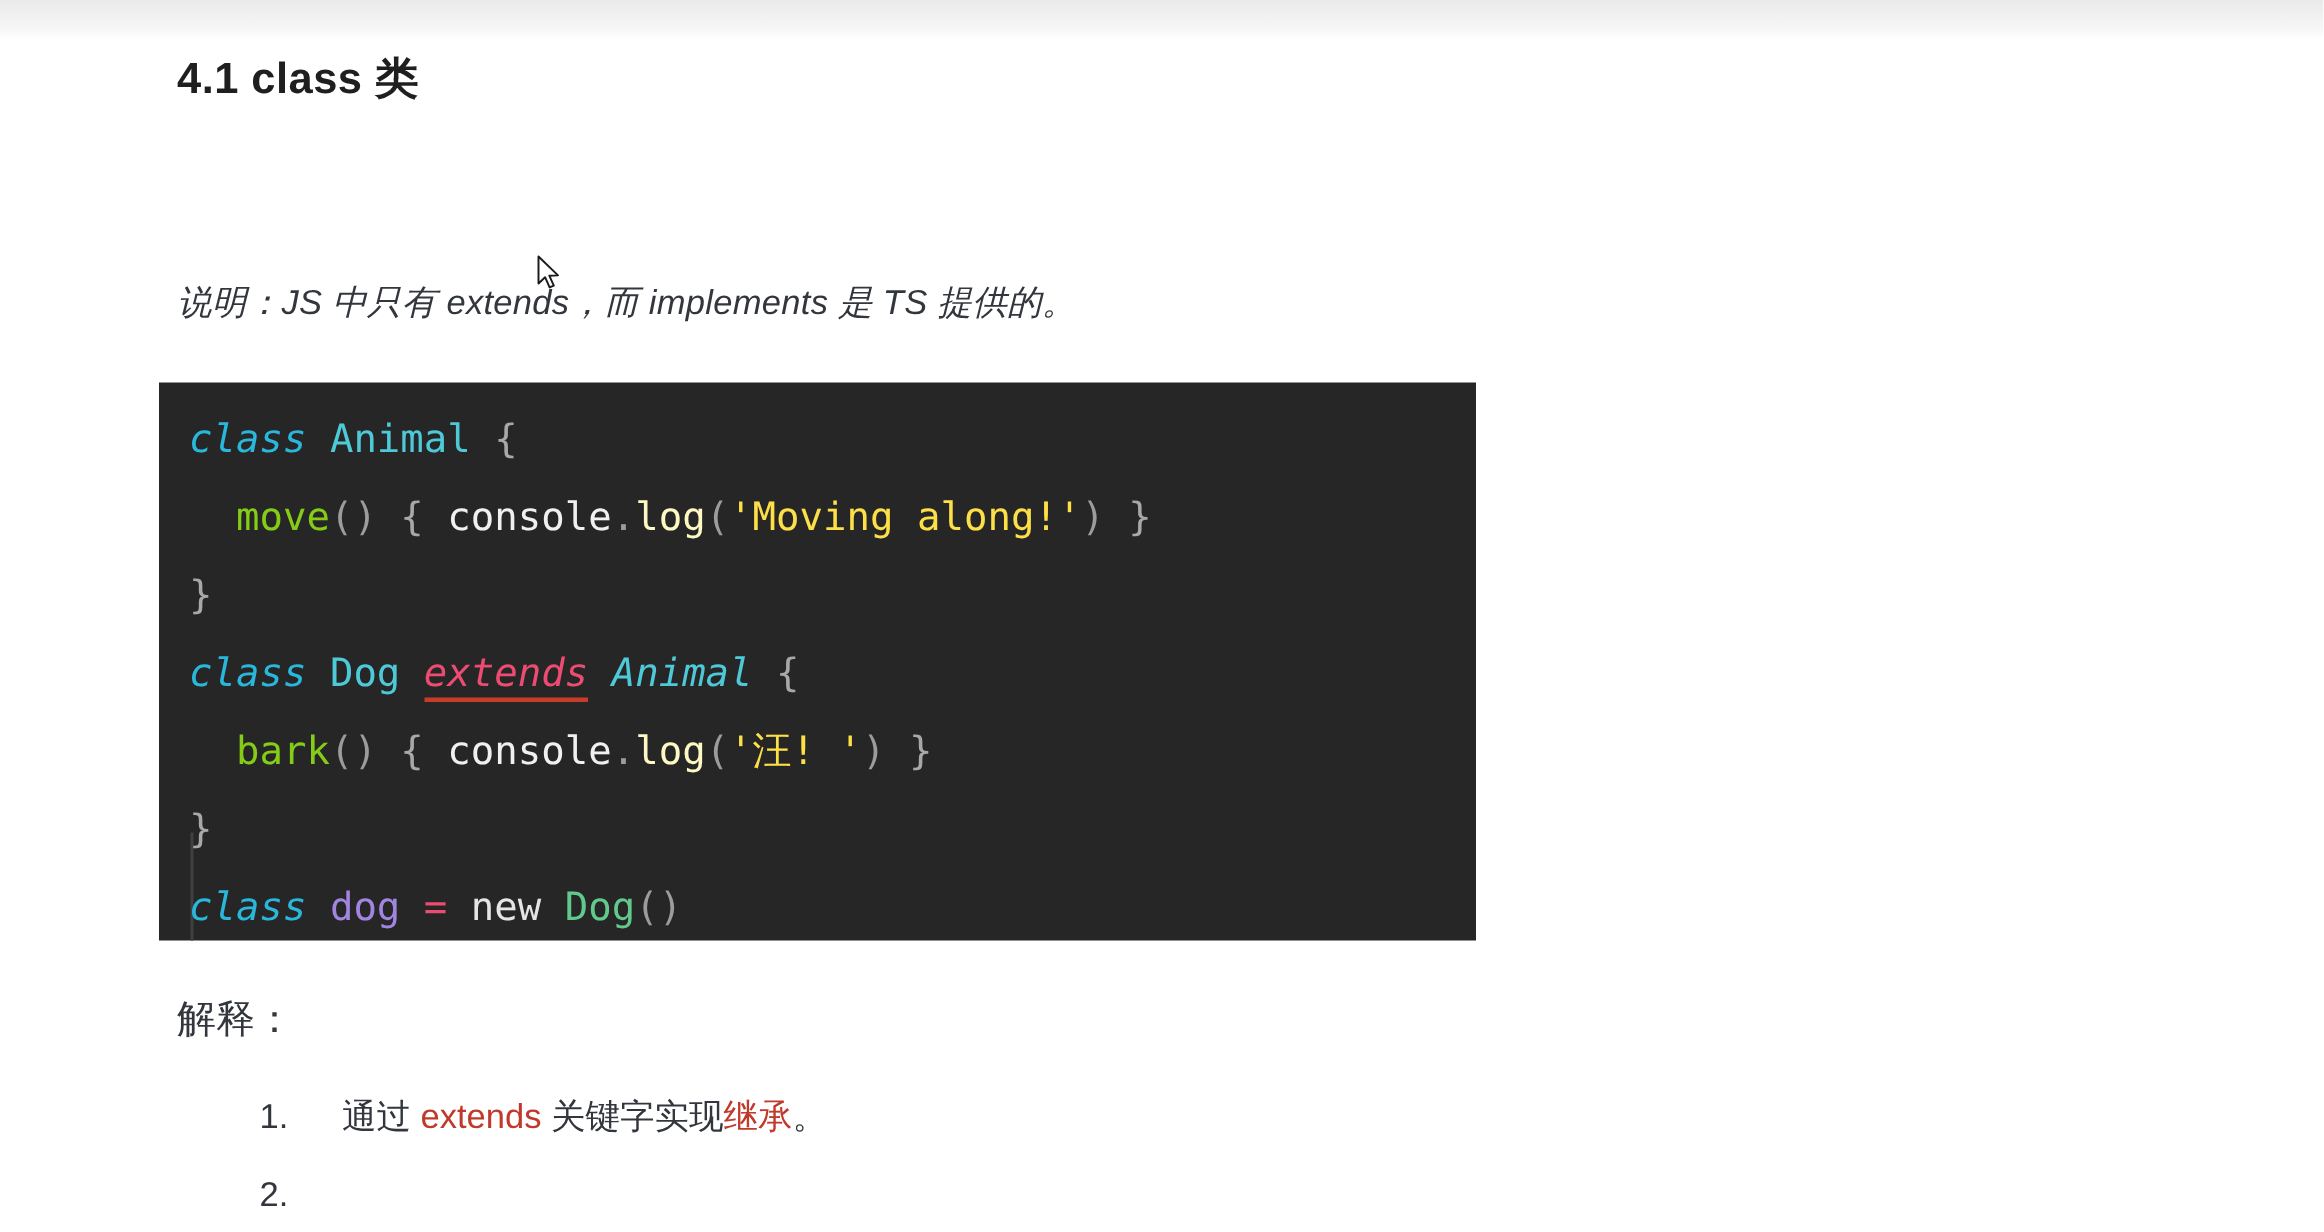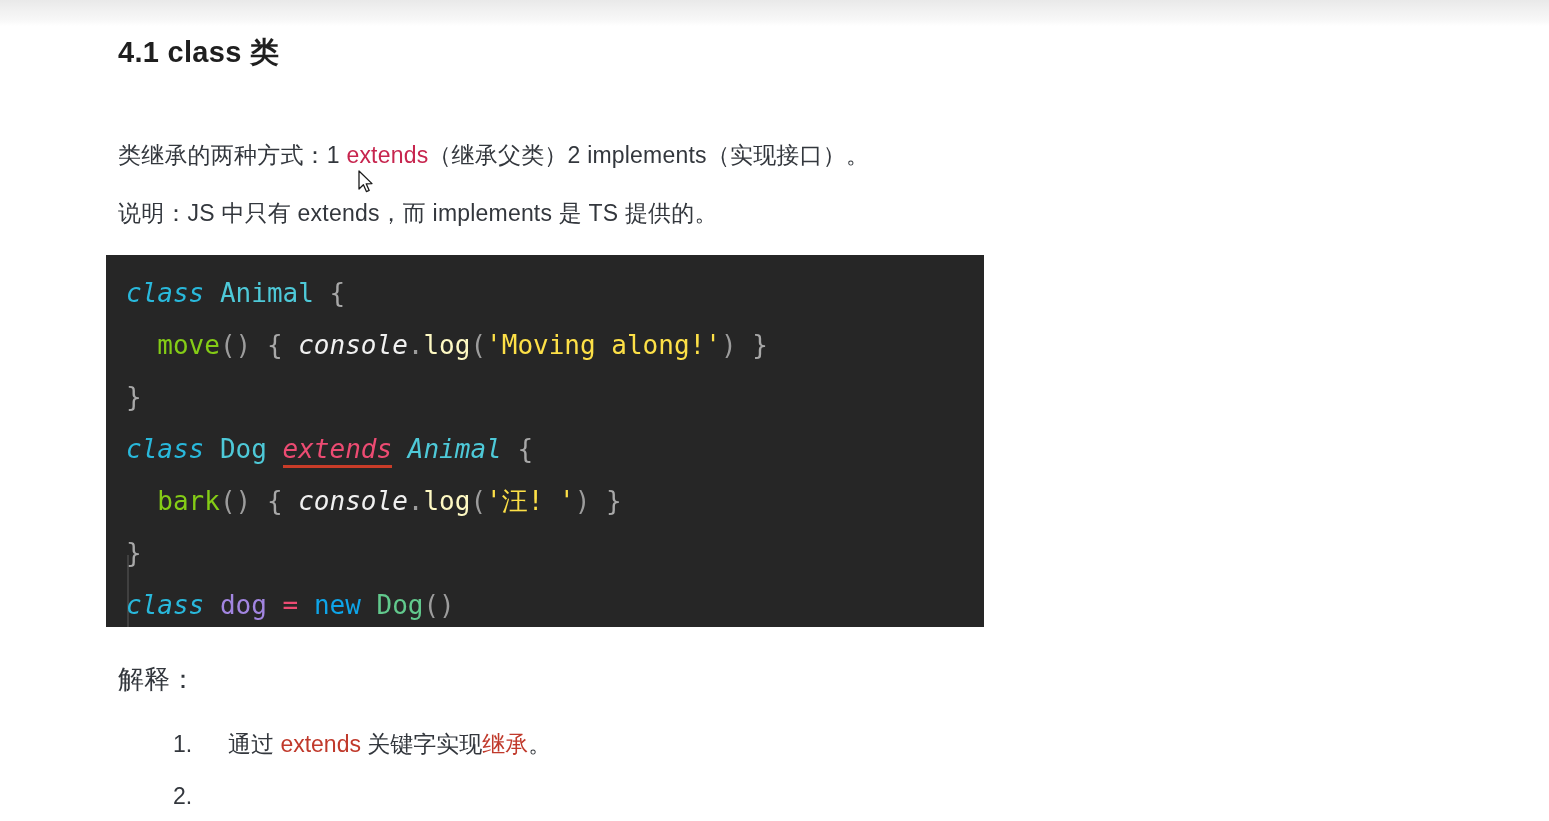--- a/index.html
+++ b/index.html
@@ -44,21 +44,21 @@
   .para {
     position: absolute;
     left: 82px;
     font-size: 23px;
     line-height: 34px;
     color: #33373d;
     white-space: nowrap;
     letter-spacing: 0.2px;
   }
   .para-1 { top: 138px; }
-  .para-2 { top: 196px; }
+  .para-2 { top: 184px; font-style: italic; }
   .kw-red { color: #c7254e; }
   .kw-red-plain { color: #c0392b; }
 
   
   .code-block {
     position: absolute;
     left: 70px;
     top: 255px;
     width: 878px;
     height: 372px;
@@ -83,26 +83,26 @@
     top: 300px;
     width: 2px;
     height: 83px;
     background: #404040;
   }
   .t-key      { color: #29b8db; font-style: italic; text-align: center; }
   .t-type     { color: #4ec9d8; }
   .t-type-i   { color: #4ec9d8; font-style: italic; }
   .t-fn       { color: #84cc16; }
   .t-fn2      { color: #62c98d; }
-  .t-obj      { color: #f0f0f0; font-style: italic; }
+  .t-obj      { color: #f0f0f0; }
   .t-prop     { color: #fef9c3; }
   .t-str      { color: #fde047; }
   .t-punct    { color: #9c9c9c; }
   .t-brace    { color: #a8a8a8; }
-  .t-pink     { color: #0ea5e9; }
+  .t-pink     { color: #e5e5e5; }
   .t-pink-i   { color: #ec4b72; font-style: italic; text-decoration: none; position: relative; }
   .t-var      { color: #a285e0; }
   .t-op       { color: #ec4b72; }
   .err-underline {
     position: absolute;
     left: 0;
     right: 0;
     bottom: -4px;
     height: 3px;
     background: #c93c28;
@@ -153,21 +153,20 @@
 </style>
 </head>
 <body>
 
 <div class="top-gradient"></div>
 
 <div class="page">
 
   <div class="h2">4.1 class 类</div>
 
-  <div class="para para-1"><span>类继承的两种方式：1 </span><span class="kw-red">extends</span><span>（继承父类）2 implements（实现接口）。</span></div>
 
   <div class="para para-2">说明：JS 中只有 extends，而 implements 是 TS 提供的。</div>
 
   <div class="code-block">
     <div class="indent-guide"></div>
 
     <div id="code-lines">
         <div class="code-line"><span class="t-key">class</span><span> </span><span class="t-type">Animal</span><span> </span><span class="t-brace">{</span></div>
         <div class="code-line"><span>  </span><span class="t-fn">move</span><span class="t-punct">()</span><span> </span><span class="t-brace">{</span><span> </span><span class="t-obj">console</span><span class="t-punct">.</span><span class="t-prop">log</span><span class="t-punct">(</span><span class="t-str">'Moving along!'</span><span class="t-punct">)</span><span> </span><span class="t-brace">}</span></div>
         <div class="code-line"><span class="t-brace">}</span></div>

